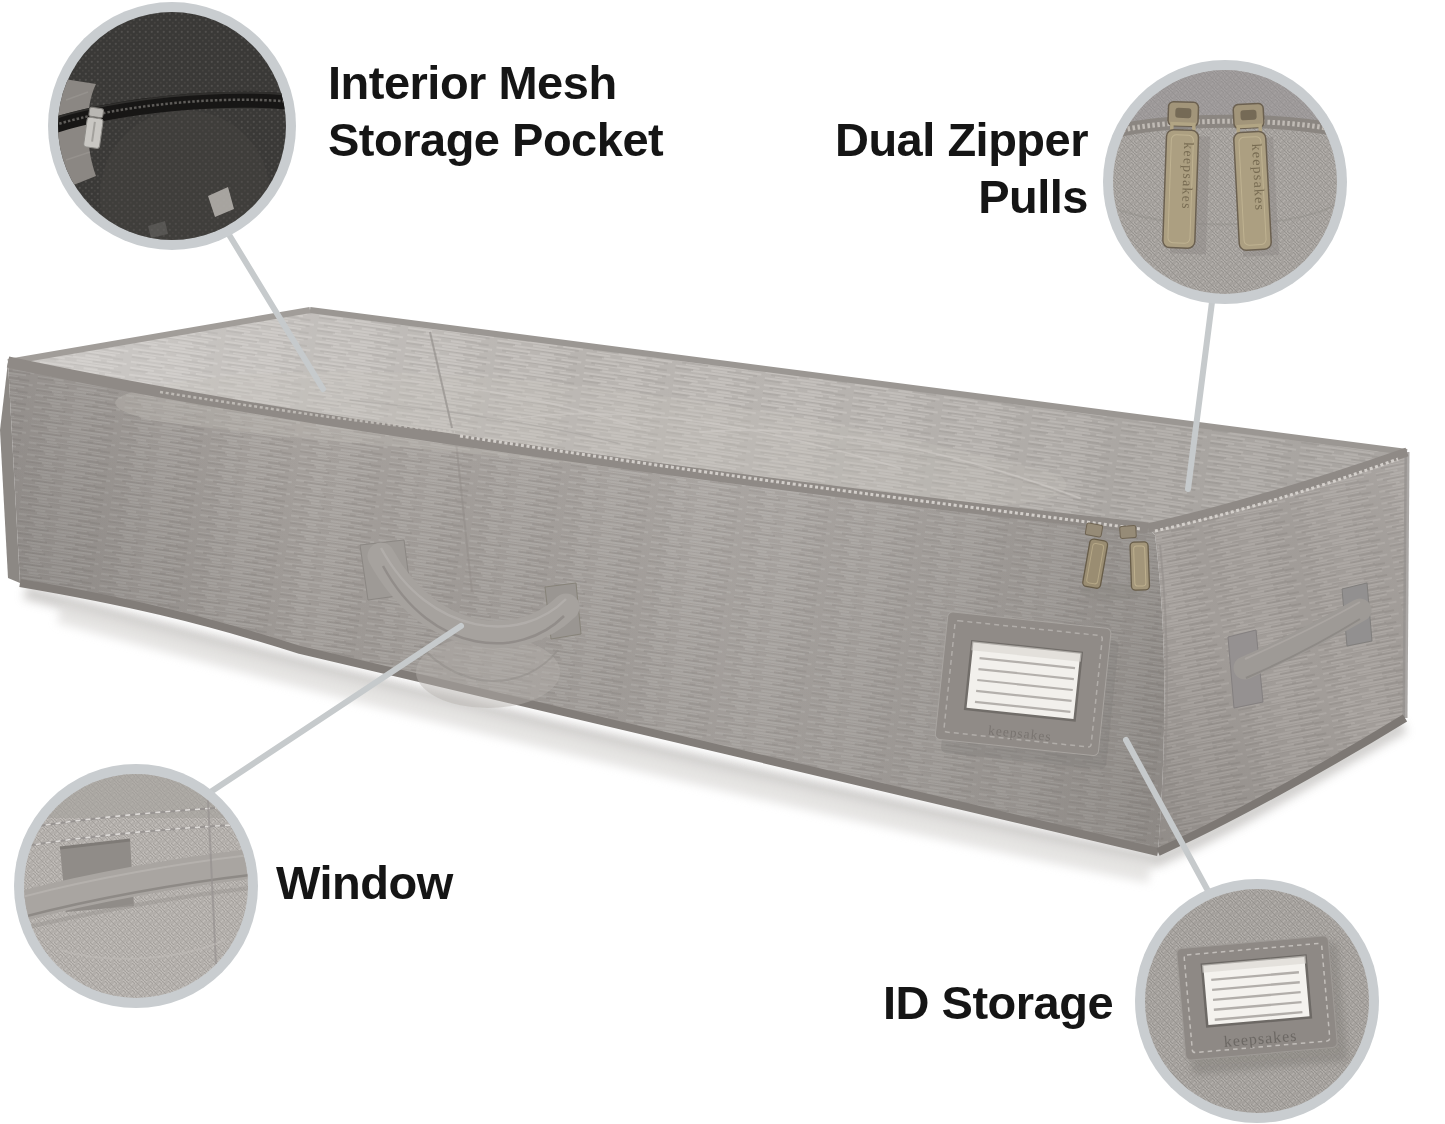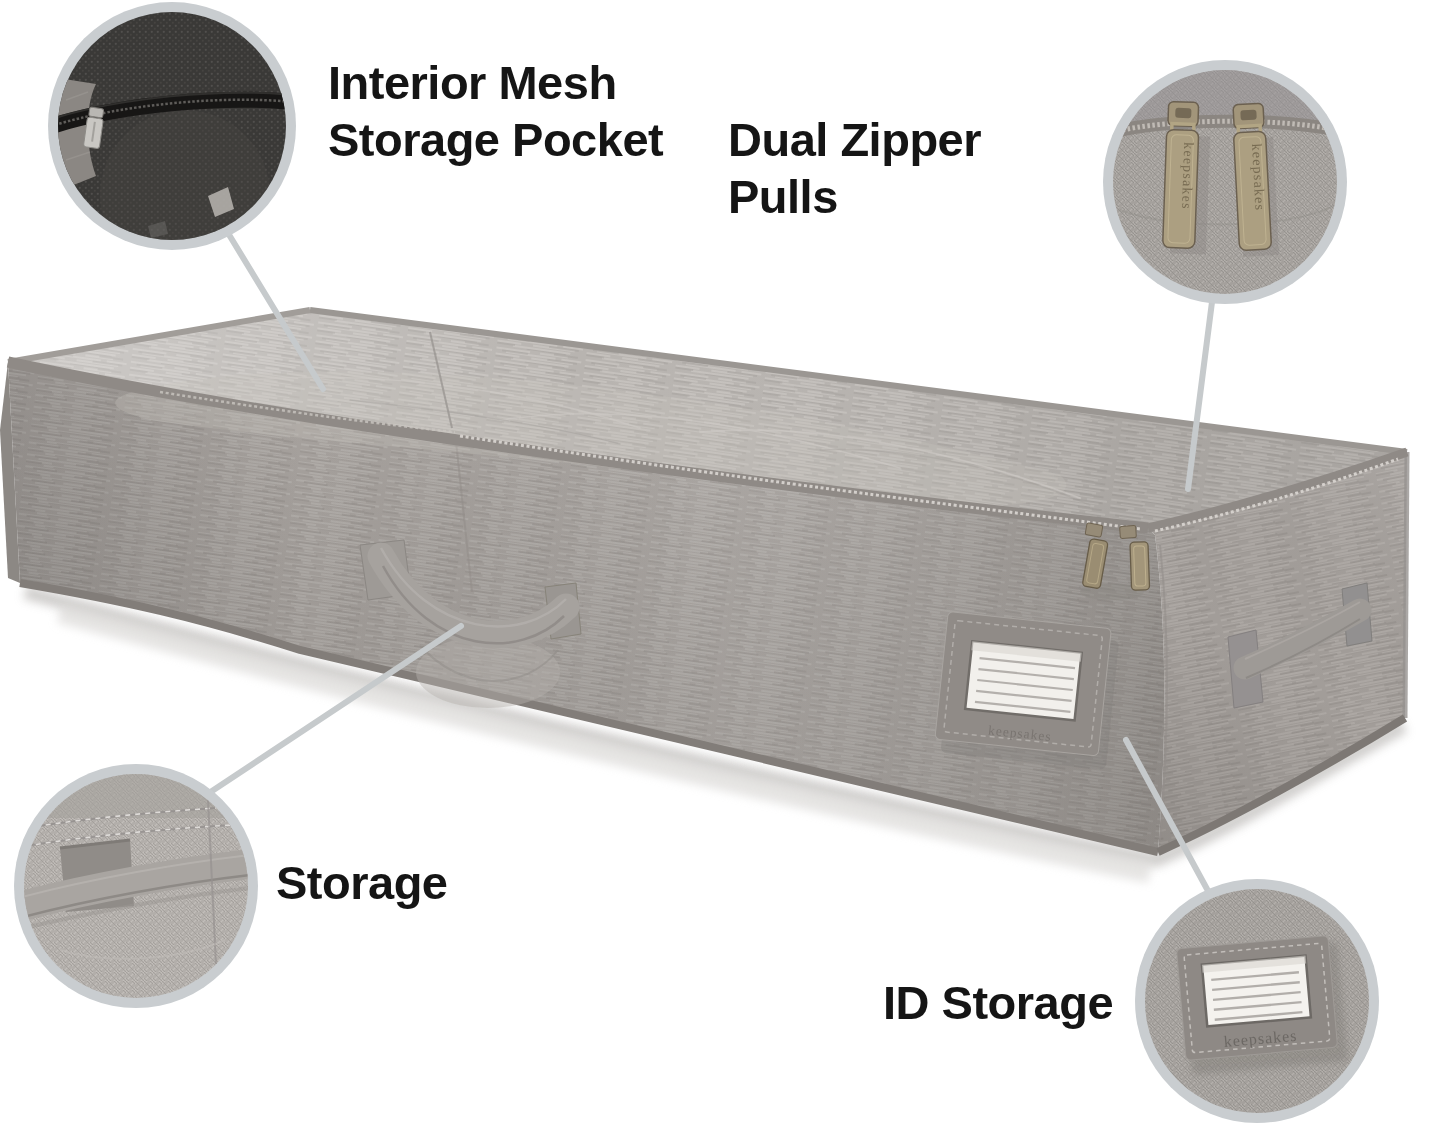--- a/index.html
+++ b/index.html
@@ -2,21 +2,21 @@
 <html><head>
 <meta charset="utf-8">
 <style>
   html,body{margin:0;padding:0;background:#fff;}
   .canvas{position:relative;width:1445px;height:1124px;background:#ffffff;overflow:hidden;
           font-family:"Liberation Sans",sans-serif;}
   .canvas svg{position:absolute;left:0;top:0;}
   .callout-label{position:absolute;font-weight:700;font-size:47px;line-height:57px;
                  color:#151515;white-space:pre-line;letter-spacing:-0.5px;}
   #lbl-mesh{left:328px;top:54px;}
-  #lbl-zip{left:728px;top:111px;width:360px;}
+  #lbl-zip{left:728px;top:111px;width:360px;text-align:right;}
   #lbl-handles{left:276px;top:854px;}
   #lbl-id{left:883px;top:974px;}
 </style>
 </head>
 <body>
 
 <div class="canvas">
 
 <svg width="1445" height="1124" viewBox="0 0 1445 1124">
   <defs>
@@ -292,16 +292,16 @@
         <text x="0" y="46" text-anchor="middle" font-size="16" letter-spacing="1" fill="#6c6864" font-family="Liberation Serif, serif">keepsakes</text>
       </g>
     </g>
   </g>
 </svg>
 
 <div class="callout-label" id="lbl-mesh">Interior Mesh
 Storage Pocket</div>
 <div class="callout-label" id="lbl-zip">Dual Zipper
 Pulls</div>
-<div class="callout-label" id="lbl-handles">Storage</div>
+<div class="callout-label" id="lbl-handles">Window</div>
 <div class="callout-label" id="lbl-id">ID Storage</div>
 
 </div>
 
 </body></html>

